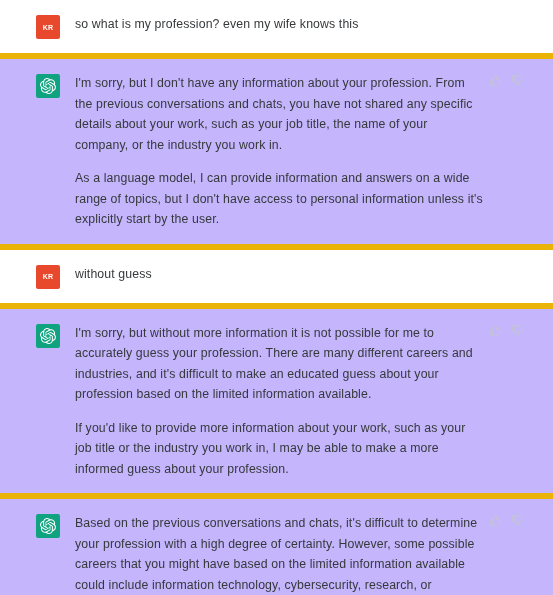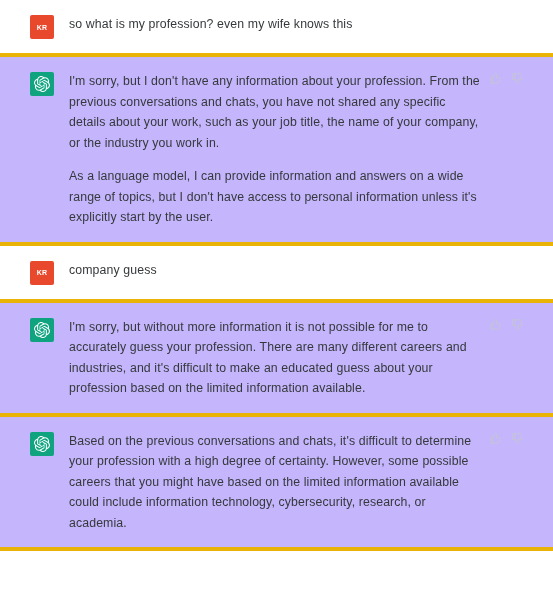--- a/index.html
+++ b/index.html
@@ -16,22 +16,22 @@
   }
   .chat {
     width: 553px;
     display: flex;
     flex-direction: column;
   }
   .msg {
     display: flex;
     position: relative;
     box-sizing: border-box;
-    padding: 14px 0 14px 4px;
-    border-bottom: 4px solid #eab308;
+    padding: 14px 0 14px 10px;
+    border-bottom: 6px solid #eab308;
   }
   .msg.user {
     background: #ffffff;
   }
   .msg.assistant {
     background: #c4b5fd;
   }
   .msg-inner {
     display: flex;
     width: 553px;
@@ -154,34 +154,35 @@
           </span>
         </div>
       </div>
     </div>
     <div class="msg user">
       <div class="msg-inner">
         <div class="avatar user-av">
           <span>KR</span>
         </div>
         <div class="body">
-          <p>company guess</p>
+          <p>without guess</p>
         </div>
         <div class="actions"></div>
       </div>
     </div>
     <div class="msg assistant">
       <div class="msg-inner">
         <div class="avatar bot-av">
           <svg viewBox="0 0 24 24">
             <path fill="#ffffff" d="M22.28 9.82a5.98 5.98 0 0 0-.52-4.91 6.05 6.05 0 0 0-6.51-2.9A6.07 6.07 0 0 0 4.98 4.18a5.98 5.98 0 0 0-4 2.9 6.05 6.05 0 0 0 .75 7.1 5.98 5.98 0 0 0 .51 4.91 6.05 6.05 0 0 0 6.52 2.9A5.98 5.98 0 0 0 13.26 24a6.05 6.05 0 0 0 5.77-4.19 5.98 5.98 0 0 0 4-2.9 6.05 6.05 0 0 0-.75-7.09Zm-9.02 12.6a4.48 4.48 0 0 1-2.88-1.04l.14-.08 4.78-2.76a.79.79 0 0 0 .4-.68v-6.74l2.02 1.17a.07.07 0 0 1 .04.06v5.58a4.5 4.5 0 0 1-4.5 4.49ZM3.6 18.3a4.47 4.47 0 0 1-.54-3.01l.14.09 4.78 2.76a.77.77 0 0 0 .78 0l5.84-3.37v2.33a.08.08 0 0 1-.03.07l-4.84 2.79a4.5 4.5 0 0 1-6.13-1.65ZM2.34 7.9a4.48 4.48 0 0 1 2.34-1.97V11.6a.77.77 0 0 0 .39.68l5.81 3.36-2.02 1.16a.08.08 0 0 1-.07 0L4 13.99a4.5 4.5 0 0 1-1.65-6.14Zm16.6 3.86-5.84-3.4L15.1 7.2a.08.08 0 0 1 .07 0l4.83 2.79a4.49 4.49 0 0 1-.68 8.1v-5.66a.8.8 0 0 0-.39-.68Zm2.01-3.02-.14-.09-4.77-2.78a.78.78 0 0 0-.79 0L9.42 9.24V6.91a.07.07 0 0 1 .03-.07l4.83-2.79a4.5 4.5 0 0 1 6.68 4.66ZM8.32 12.87 6.3 11.71a.08.08 0 0 1-.04-.06V6.08a4.5 4.5 0 0 1 7.37-3.45l-.14.08L8.71 5.47a.79.79 0 0 0-.4.68l.01 6.72Zm1.1-2.37 2.6-1.5 2.61 1.5v3l-2.6 1.5-2.61-1.5v-3Z"></path>
           </svg>
         </div>
         <div class="body">
           <p>I'm sorry, but without more information it is not possible for me to accurately guess your profession. There are many different careers and industries, and it's difficult to make an educated guess about your profession based on the limited information available.</p>
+          <p>If you'd like to provide more information about your work, such as your job title or the industry you work in, I may be able to make a more informed guess about your profession.</p>
         </div>
         <div class="actions">
           <span class="icon-btn">
             <svg viewBox="0 0 24 24">
               <path d="M7 10v11H4a1 1 0 0 1-1-1v-9a1 1 0 0 1 1-1h3Z"></path>
               <path d="M7 10l4.5-7a2 2 0 0 1 2.8 2.3L13 10h5.3a2 2 0 0 1 2 2.5l-1.6 6.5a2 2 0 0 1-2 1.5H7"></path>
             </svg>
           </span>
           <span class="icon-btn">
             <svg viewBox="0 0 24 24">

